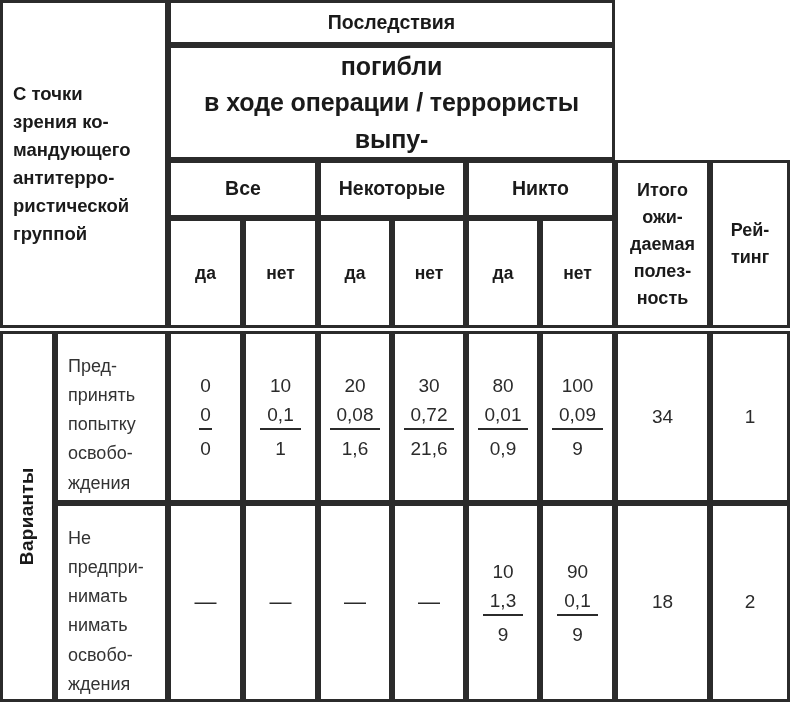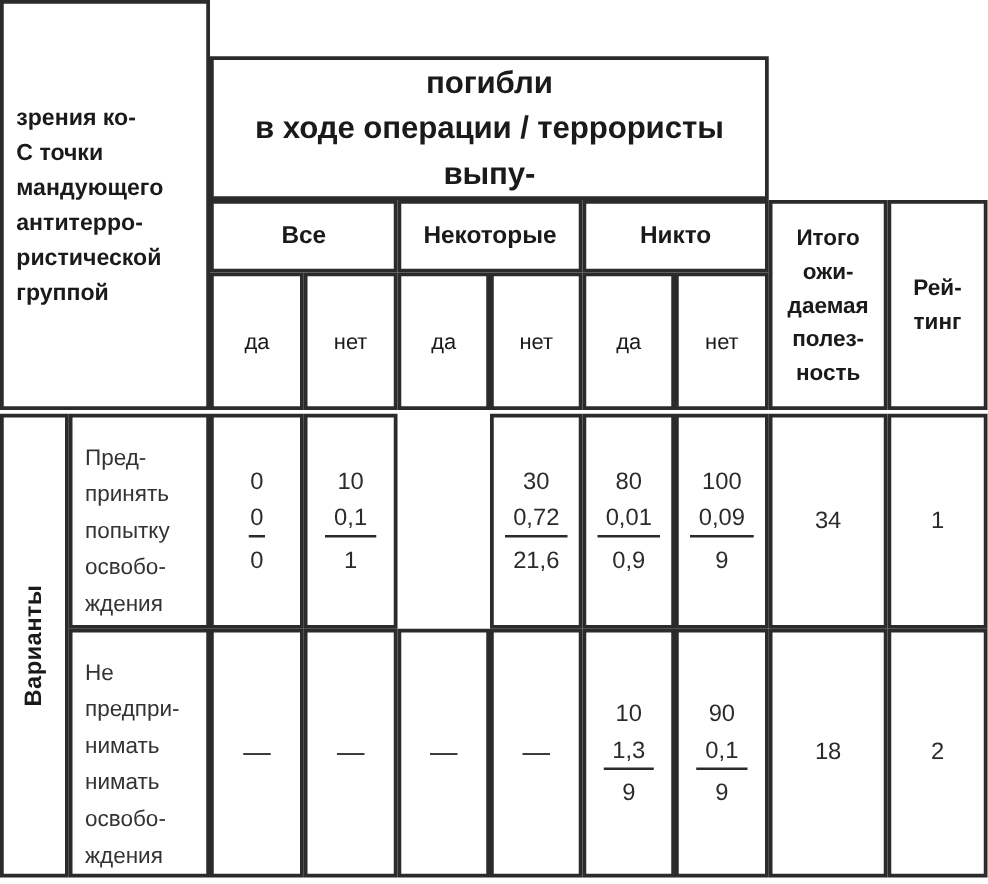--- a/index.html
+++ b/index.html
@@ -37,21 +37,21 @@
   .hdr-bold {
     font-weight: bold;
     font-size: 25px;
     letter-spacing: -0.1px;
   }
   .hdr-bold-lg {
     font-weight: bold;
     font-size: 19.5px;
   }
   .hdr-small {
-    font-weight: normal;
+    font-weight: bold;
     font-size: 17.5px;
   }
 
   
   .left-hdr {
     justify-content: flex-start;
     align-items: center;
     text-align: left;
     padding: 0 8px 0 10px;
     font-weight: bold;
@@ -119,29 +119,32 @@
     color: #2b2b2b;
   }
 </style>
 </head>
 <body>
 
 <div id="table-root">
 
   <div class="cell bd left-hdr" style="left:0px; top:0px; width:168px; height:328px;">
     <div>
+      <div>С точки</div>
       <div>зрения ко-</div>
-      <div>С точки</div>
       <div>мандующего</div>
       <div>антитерро-</div>
       <div>ристической</div>
       <div>группой</div>
     </div>
   </div>
 
+  <div class="cell bd hdr-bold-lg" style="left:168px; top:0px; width:447px; height:45px;">
+    <span>Последствия</span>
+  </div>
 
   <div class="cell bd hdr-bold" style="left:168px; top:45px; width:447px; height:115px; flex-direction:column; line-height:1.45;">
     <div>Пассажиры и члены экипажа погибли</div>
     <div>в ходе операции / террористы выпу-</div>
     <div>щены на свободу</div>
   </div>
 
   <div class="cell bd hdr-bold-lg" style="left:168px; top:160px; width:150px; height:58px;">
     <span>Все</span>
   </div>
@@ -198,20 +201,25 @@
 
   <div class="cell bd frac narrowbar" style="left:168px; top:331px; width:75px; height:172px;">
     <div class="num-top">0</div>
     <div class="num-mid">0</div>
     <div class="num-bot">0</div>
   </div>
   <div class="cell bd frac widebar" style="left:243px; top:331px; width:75px; height:172px;">
     <div class="num-top">10</div>
     <div class="num-mid">0,1</div>
     <div class="num-bot">1</div>
+  </div>
+  <div class="cell bd frac widebar" style="left:318px; top:331px; width:74px; height:172px;">
+    <div class="num-top">20</div>
+    <div class="num-mid">0,08</div>
+    <div class="num-bot">1,6</div>
   </div>
   <div class="cell bd frac widebar" style="left:392px; top:331px; width:74px; height:172px;">
     <div class="num-top">30</div>
     <div class="num-mid">0,72</div>
     <div class="num-bot">21,6</div>
   </div>
   <div class="cell bd frac widebar" style="left:466px; top:331px; width:74px; height:172px;">
     <div class="num-top">80</div>
     <div class="num-mid">0,01</div>
     <div class="num-bot">0,9</div>

